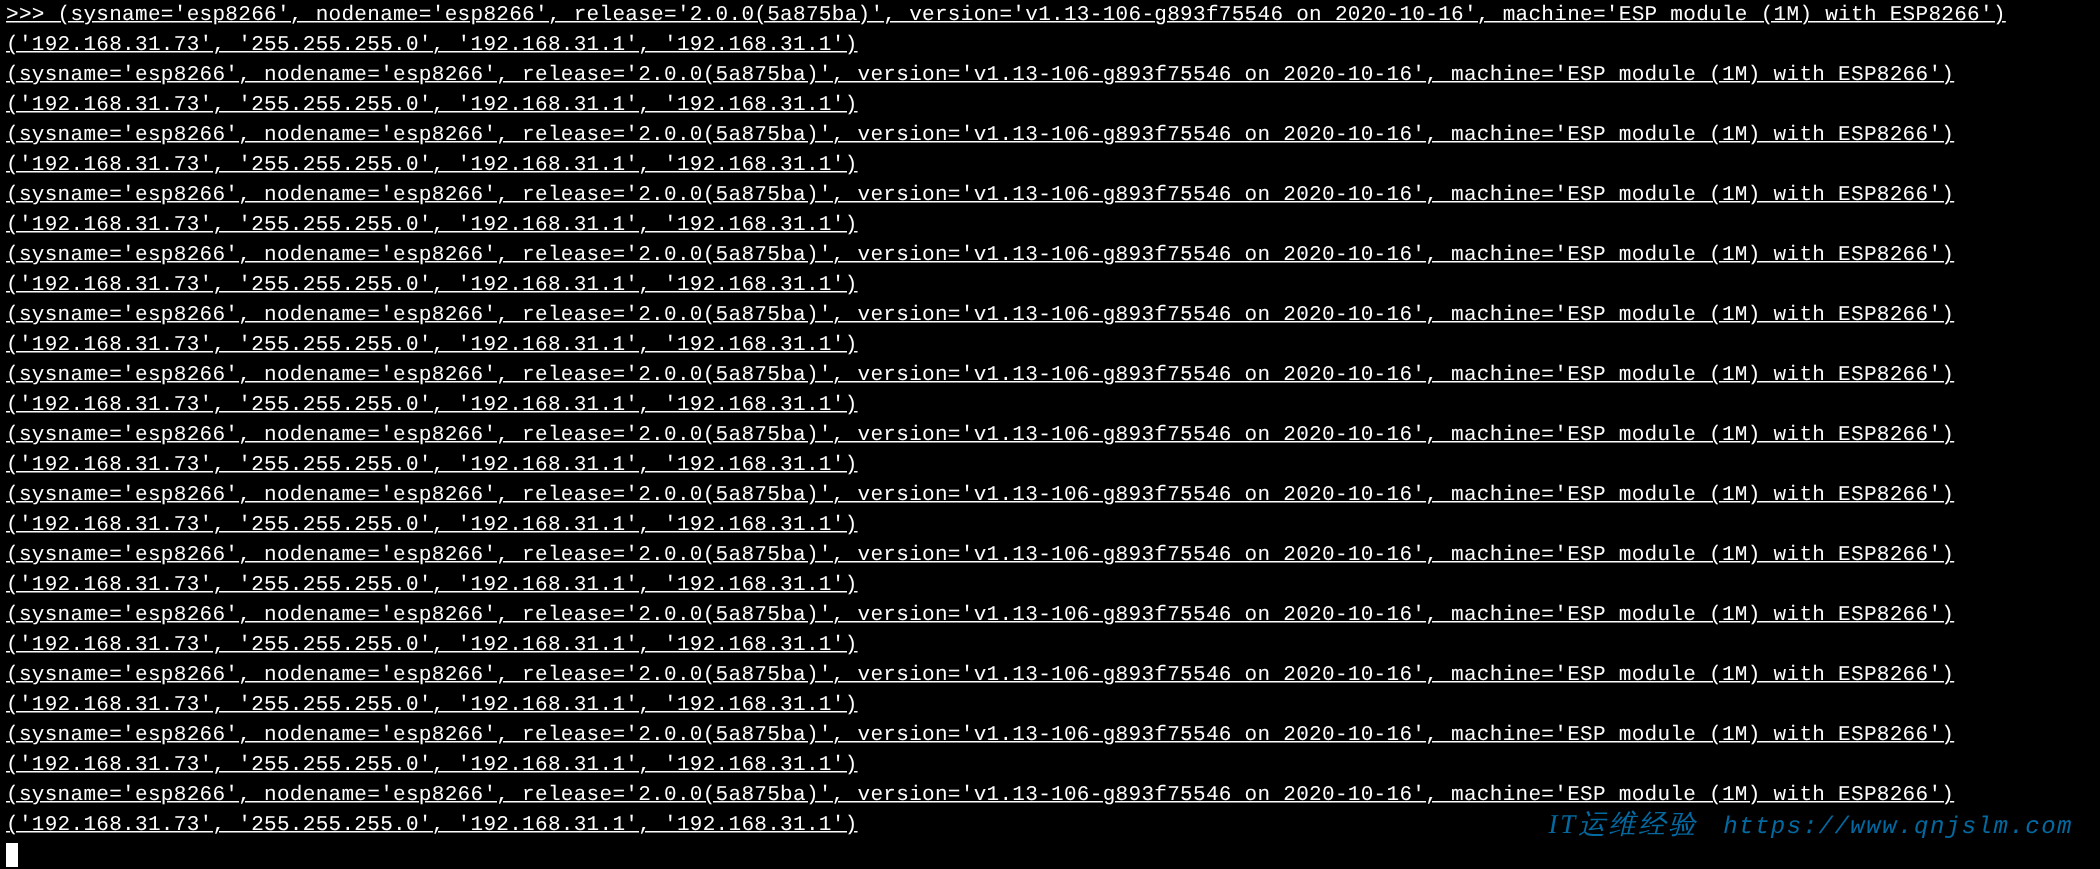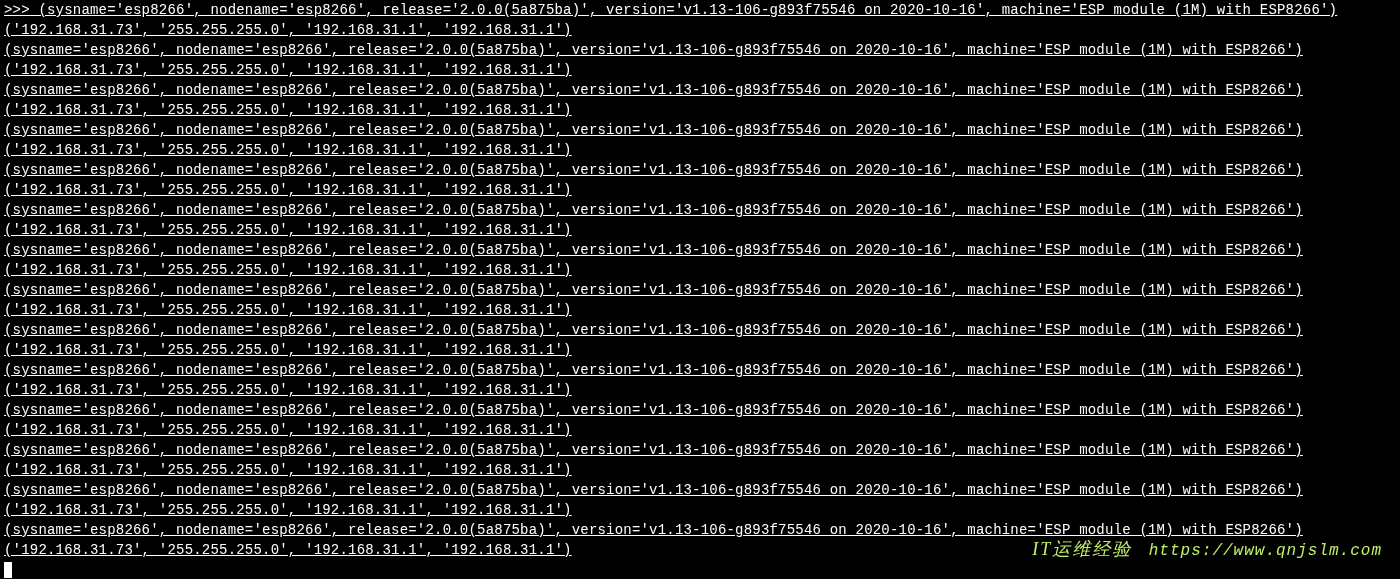--- a/index.html
+++ b/index.html
@@ -29,21 +29,21 @@
     height: 16px;
     background: #fff;
     vertical-align: text-bottom;
   }
   .watermark {
     position: absolute;
     right: 18px;
     bottom: 18px;
     font-family: "KaiTi", "STKaiti", serif;
     font-style: italic;
-    color: #bef264;
+    color: #0369a1;
     font-size: 18px;
     letter-spacing: 2px;
     pointer-events: none;
   }
   .watermark .url {
     font-family: "Courier New", monospace;
     font-style: italic;
     font-size: 16px;
     letter-spacing: 1px;
     margin-left: 10px;

